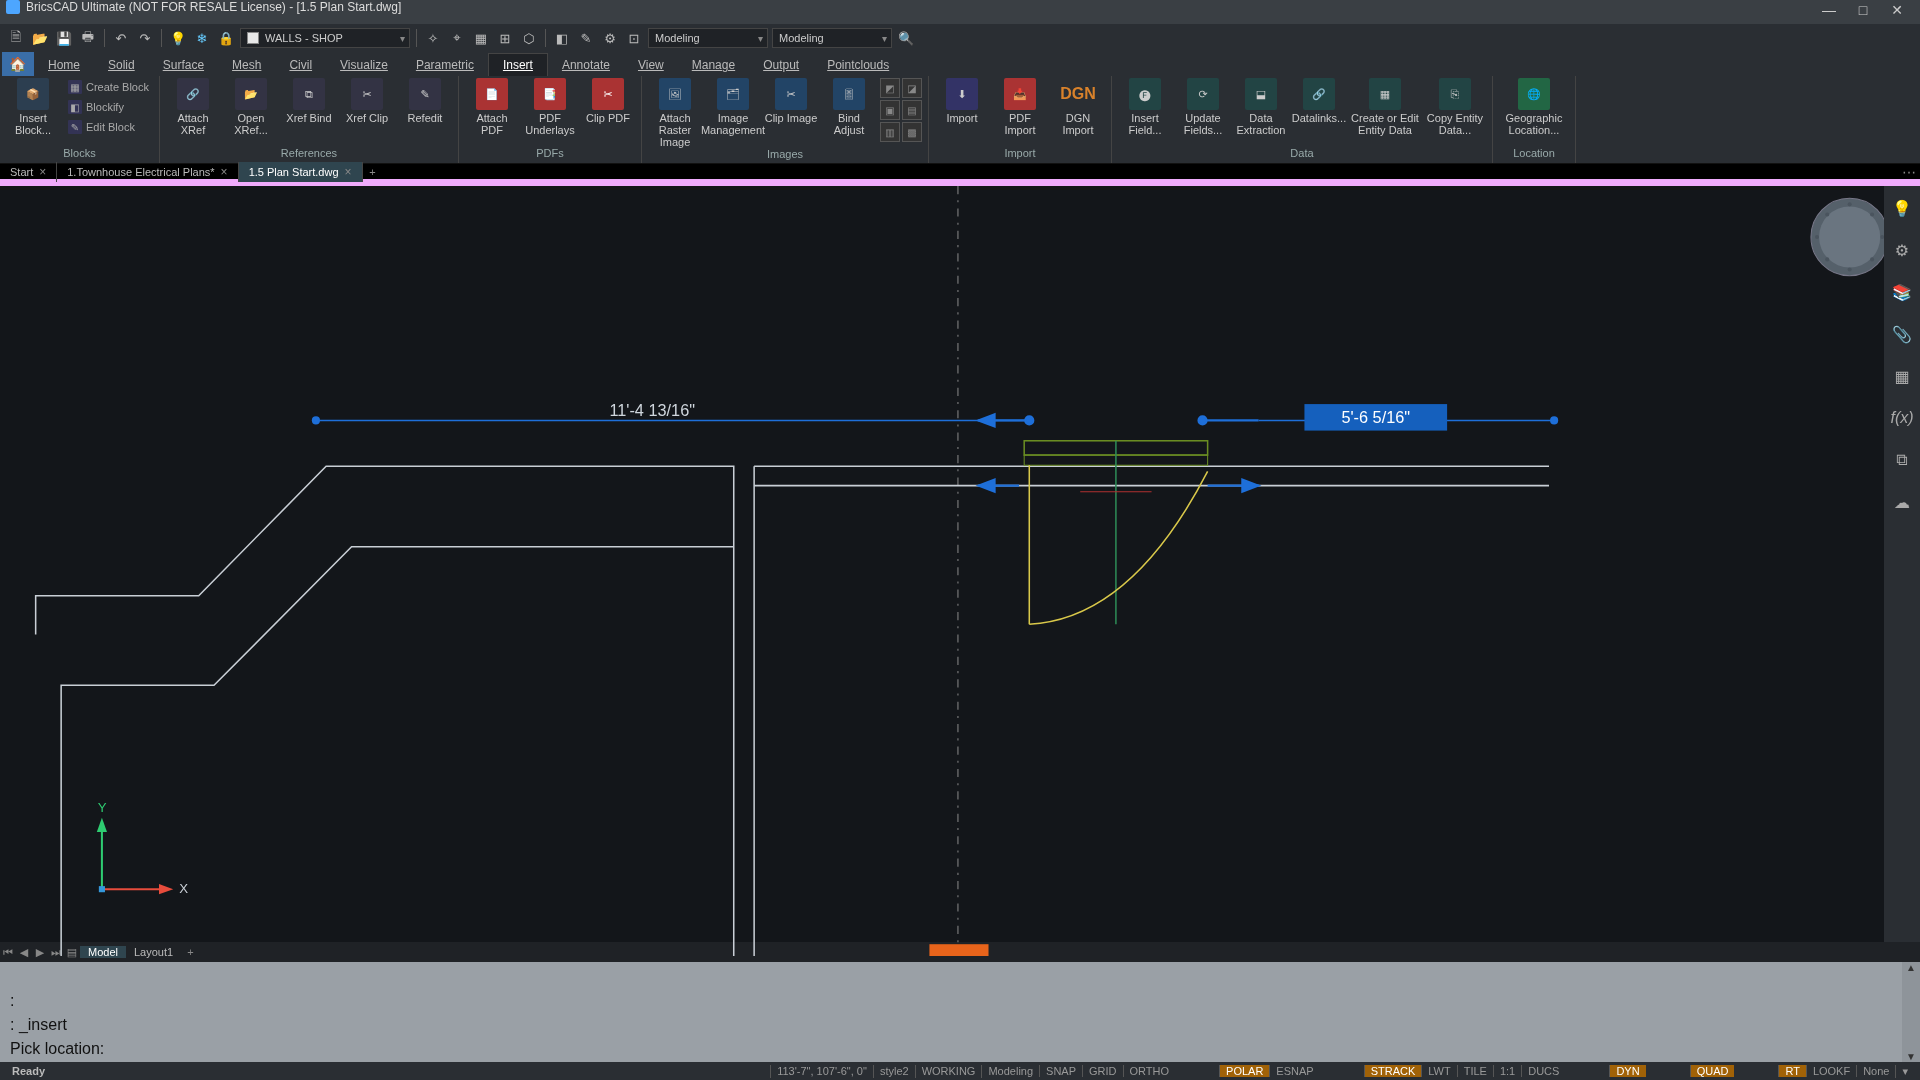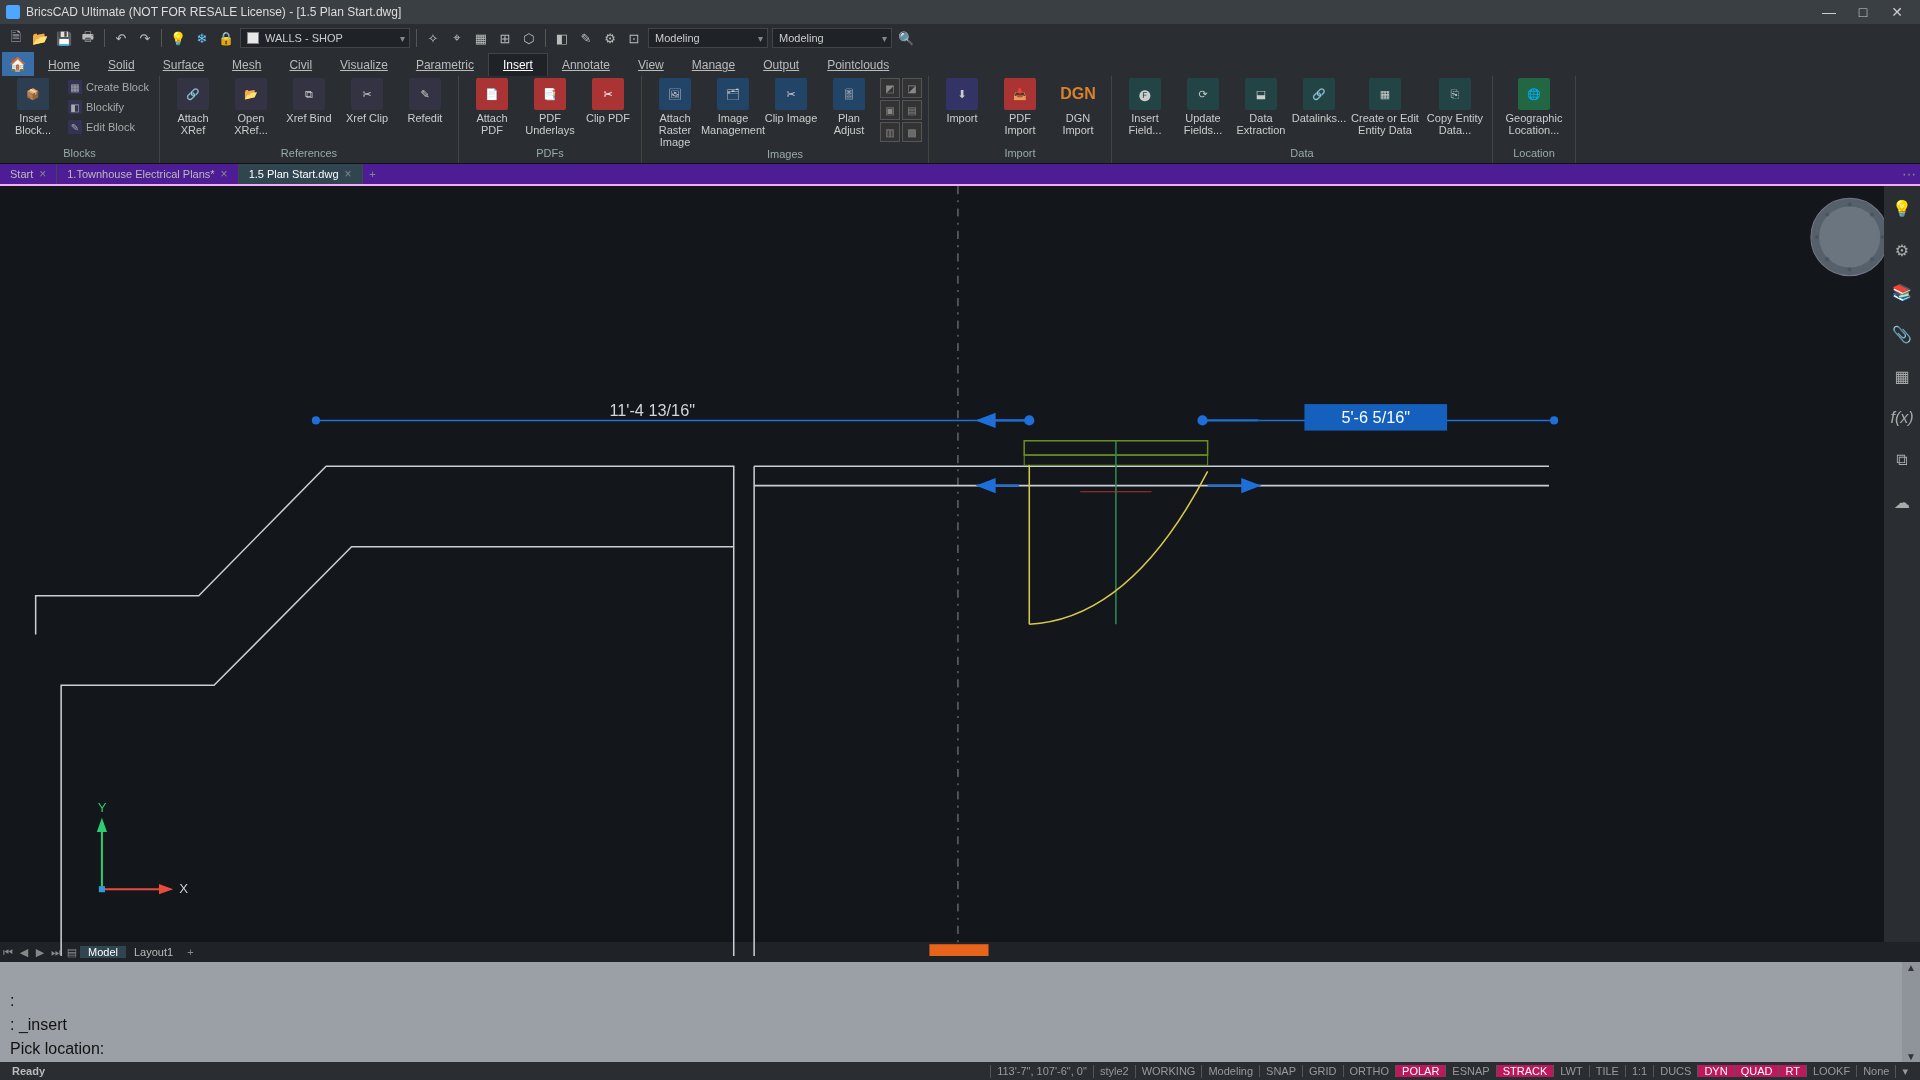--- a/index.html
+++ b/index.html
@@ -1,19 +1,19 @@
 <!DOCTYPE html>
 <html><head>
 <meta charset="utf-8">
 <style>
 * { margin: 0; padding: 0; box-sizing: border-box; font-family: "Segoe UI", Tahoma, sans-serif; }
 html, body { width: 1920px; height: 1080px; overflow: hidden; background: #1a1a1a; color: #ccc; }
 
 
-.titlebar { height: 24px; background: #3a3f44; display: flex; align-items: center; padding: 0 6px; font-size: 12px; color: #ddd; }
+.titlebar { height: 24px; background: #3a3f44; display: flex; align-items: flex-start; padding: 0 6px; font-size: 12px; color: #ddd; }
 .titlebar .app-icon { width: 14px; height: 14px; background: #4da6ff; border-radius: 2px; margin-right: 6px; }
 .titlebar .spacer { flex: 1; }
 .titlebar .win-btn { width: 34px; height: 20px; display: flex; align-items: center; justify-content: center; font-size: 14px; color: #ccc; }
 
 
 .quickbar { height: 28px; background: #2a2e33; display: flex; align-items: center; padding: 0 6px; gap: 4px; }
 .qa-btn { width: 20px; height: 20px; display: flex; align-items: center; justify-content: center; font-size: 13px; color: #bbb; border-radius: 2px; }
 .qa-sep { width: 1px; height: 18px; background: #555; margin: 0 2px; }
 .layer-drop, .ws-drop { height: 20px; background: #1f2226; border: 1px solid #444; color: #ccc; font-size: 11px; padding: 0 18px 0 6px; display: flex; align-items: center; position: relative; }
 .layer-drop { width: 170px; }
@@ -34,21 +34,21 @@
 .rpanel .plabel { height: 16px; font-size: 11px; color: #9aa; text-align: center; }
 .big-btn { width: 54px; display: flex; flex-direction: column; align-items: center; gap: 2px; color: #ccc; font-size: 11px; text-align: center; line-height: 12px; }
 .big-btn .bicon { width: 32px; height: 32px; display: flex; align-items: center; justify-content: center; border-radius: 2px; }
 .mini-row { display: flex; flex-direction: column; gap: 2px; }
 .mini-btn { height: 18px; min-width: 80px; display: flex; align-items: center; gap: 4px; color: #aaa; font-size: 11px; padding: 0 4px; }
 .mini-btn .micon { width: 14px; height: 14px; border-radius: 1px; display:flex; align-items:center; justify-content:center; font-size:10px;}
 .sm-grid { display:grid; grid-template-columns: repeat(2,20px); grid-template-rows: repeat(3,20px); gap:2px;}
 .sm-grid .sq { width:20px;height:20px;background:#333;border:1px solid #555;display:flex;align-items:center;justify-content:center;font-size:10px;color:#888;}
 
 
-.doctabs { height: 22px; background: #4c1d95; display: flex; align-items: center; font-size: 11px; border-bottom: 2px solid #f0abfc; position:relative;}
+.doctabs { height: 22px; background: #000000; display: flex; align-items: center; font-size: 11px; border-bottom: 7px solid #f0abfc; position:relative;}
 .doctab { height: 20px; padding: 0 10px; display: flex; align-items: center; gap: 6px; color: #bbb; border-right: 1px solid #444; }
 .doctab.active { background: #2f454f; color: #fff; }
 .doctab .x { font-size: 12px; color: #888; }
 .doctab-add { width: 20px; text-align: center; color: #888; }
 .doctabs .more { position:absolute; right:4px; color:#888; font-size:14px;}
 
 
 .workarea { position: relative; height: calc(1080px - 24px - 28px - 24px - 88px - 22px - 20px - 100px - 18px); background: #13161a; }
 .canvas-svg { position: absolute; inset: 0; }
 .right-rail { position: absolute; right: 0; top: 0; width: 36px; height: 100%; background: #2a2e33; display: flex; flex-direction: column; align-items: center; gap: 18px; padding-top: 10px; }
@@ -64,21 +64,21 @@
 
 .cmdwin { height: 100px; background: #9aa0a6; color: #111; font-family: Consolas, monospace; font-size: 16px; padding: 4px 10px; position: relative; display:flex; flex-direction:column; justify-content:flex-end; gap:6px;}
 .cmdwin .line { white-space: pre; }
 .cmdwin .scroll { position:absolute; right:0; top:0; width:18px; height:100%; background:#8e949a; display:flex; flex-direction:column; justify-content:space-between; align-items:center; color:#333; font-size:10px;}
 
 
 .statusbar { height: 18px; background: #2a2e33; display: flex; align-items: center; font-size: 11px; color: #bbb; padding: 0 6px; }
 .statusbar .sl { padding: 0 6px; font-weight: bold; }
 .statusbar .sr { margin-left: auto; display:flex; }
 .statusbar .tog { padding: 0 6px; border-left:1px solid #555; color:#999;}
-.statusbar .tog.on { color:#fff; background:#be185d;}
+.statusbar .tog.on { color:#fff; background:#a16207;margin-left:44px;}
 
 
 .dim-input { fill:#1560bd; }
 .dim-text  { fill:#fff; font-size:16px; font-family: Arial, sans-serif; }
 .dim-text2 { fill:#cfd6dd; font-size:16px; font-family: Arial, sans-serif; }
 
 </style>
 </head>
 <body>
 
@@ -223,21 +223,21 @@
       <div class="big-btn">
           <div class="bicon" style="background:#246">🗂</div>
           <span>Image Management</span>
         </div>
       <div class="big-btn">
           <div class="bicon" style="background:#246">✂</div>
           <span>Clip Image</span>
         </div>
       <div class="big-btn">
           <div class="bicon" style="background:#246">🎚</div>
-          <span>Plan Adjust</span>
+          <span>Bind Adjust</span>
         </div>
       <div class="sm-grid">
         <div class="sq">◩</div>
         <div class="sq">◪</div>
         <div class="sq">▣</div>
         <div class="sq">▤</div>
         <div class="sq">▥</div>
         <div class="sq">▩</div>
       </div>
     </div>

